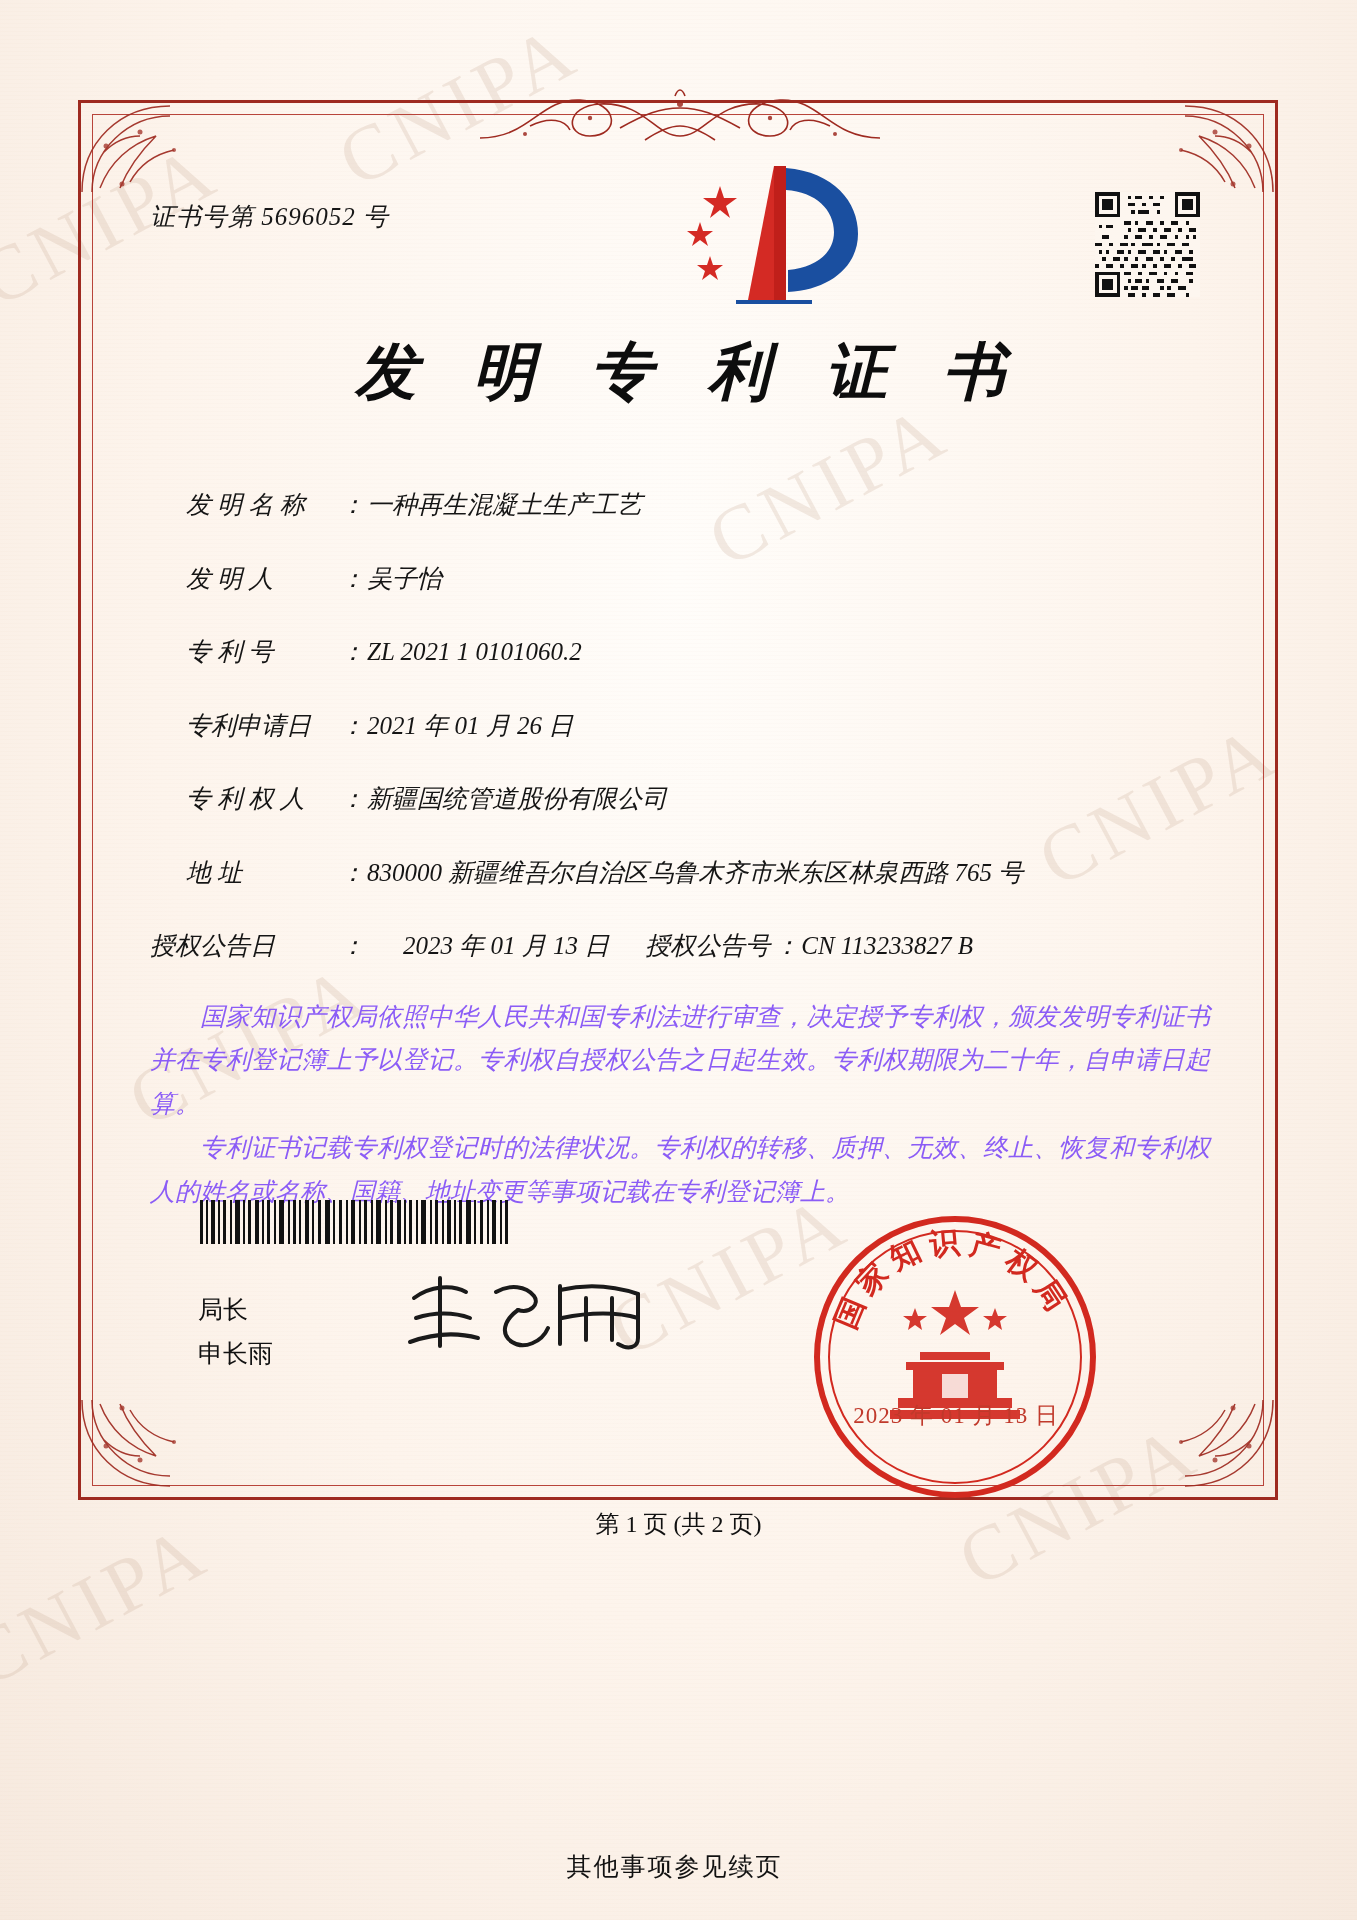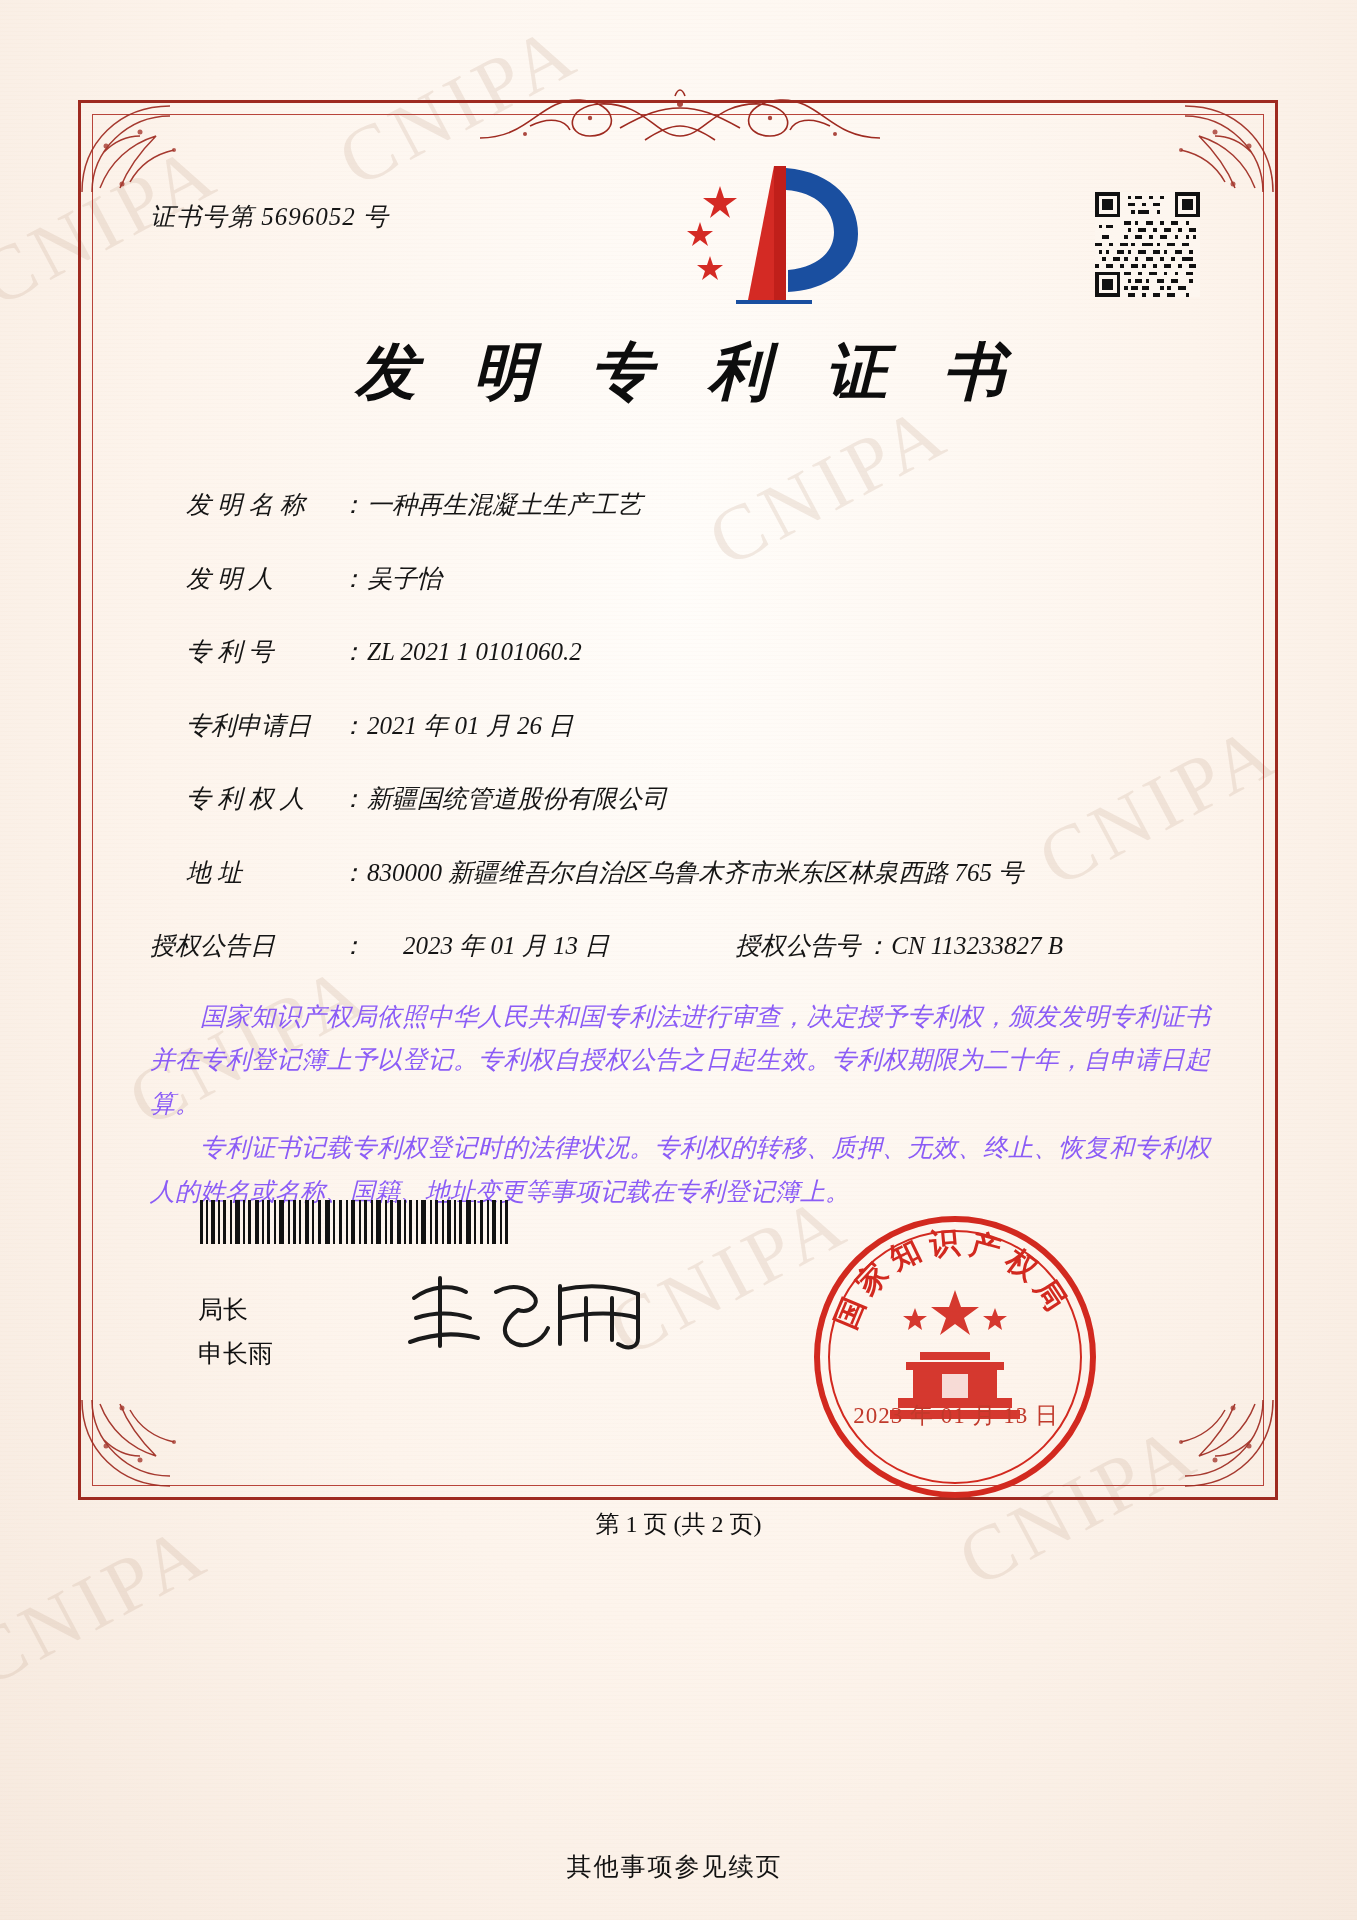--- a/index.html
+++ b/index.html
@@ -152,21 +152,20 @@
   }
   .f-label.tight { letter-spacing: 0; }
   .f-colon { margin: 0 2px 0 4px; }
   .f-value { flex: 1; }
   .field-inline {
     display: flex;
     margin-bottom: 30px;
     gap: 36px;
   }
   .inline-b {
-    margin-left: 90px;
     display: flex;
     white-space: nowrap;
   }
   .para {
     font-size: 25px;
     line-height: 1.75;
     text-indent: 50px;
     color: #8b5cf6;
     text-align: justify;
   }

